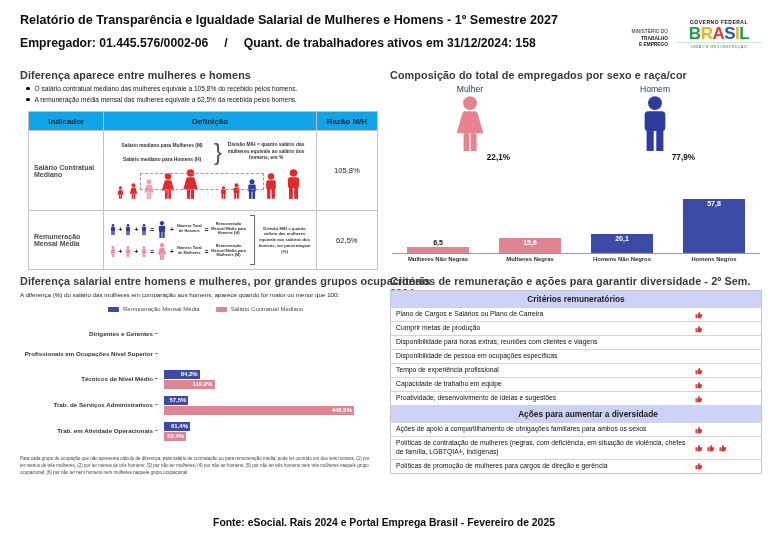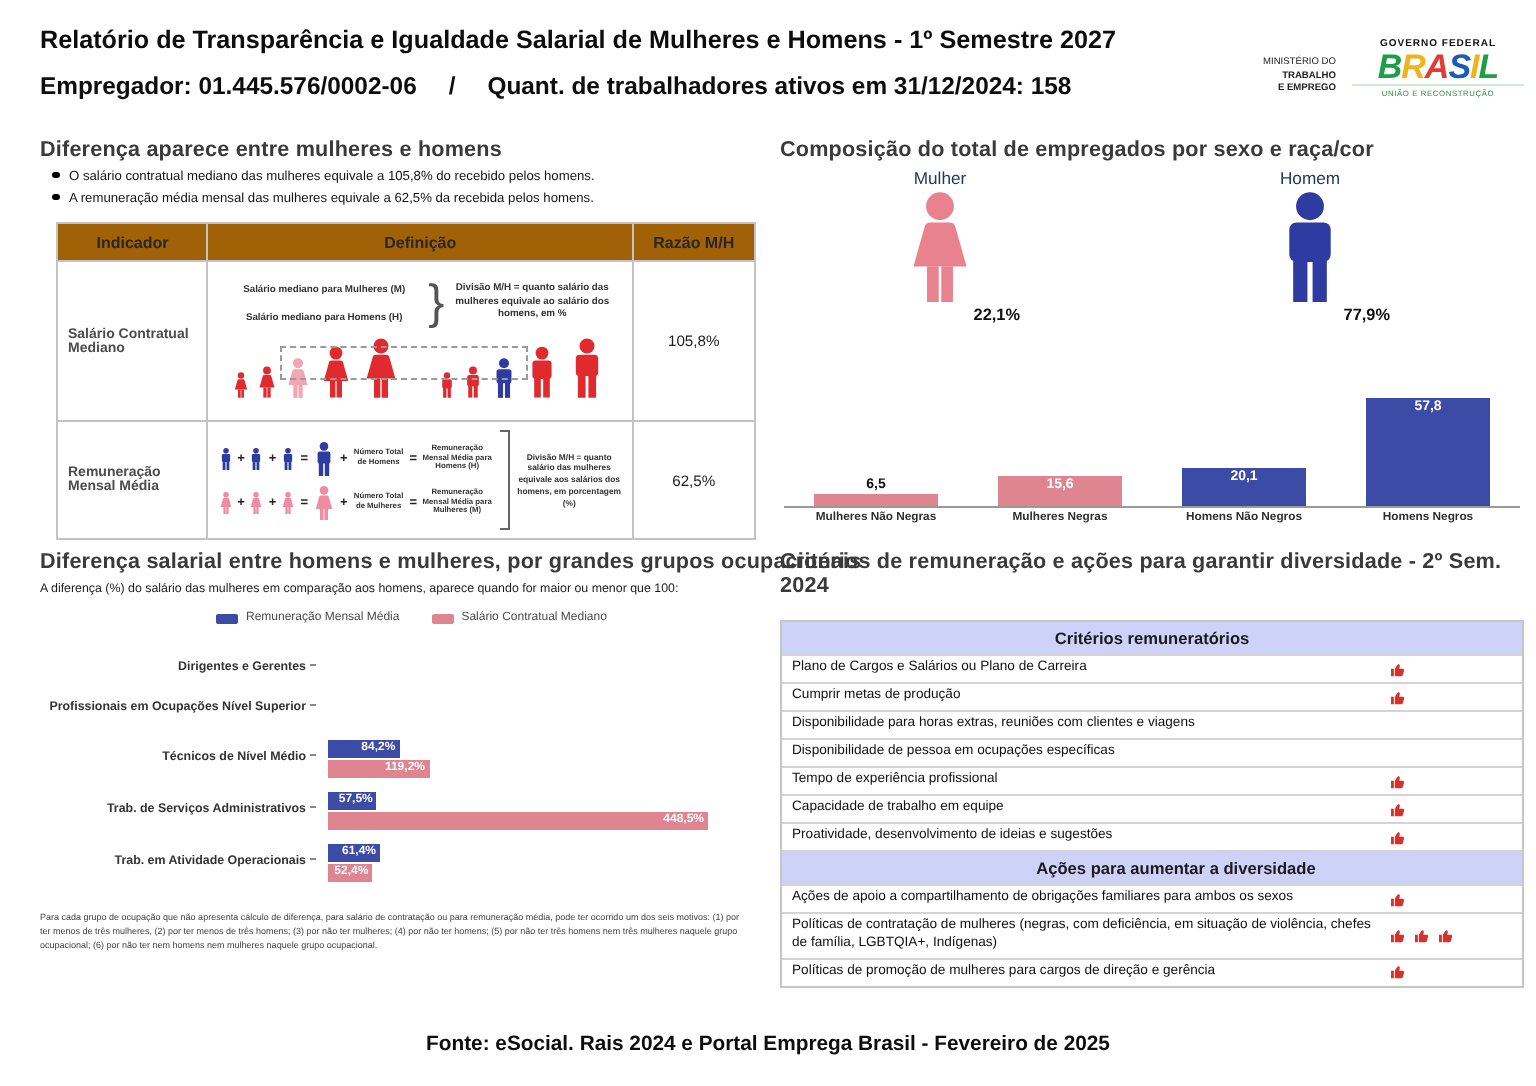--- a/index.html
+++ b/index.html
@@ -8,31 +8,31 @@
   .abs{position:absolute;}
   .b{font-weight:bold;}
   .sec-title{position:absolute;font-size:10.8px;font-weight:bold;color:#3a3a3a;letter-spacing:.1px;}
   
   .hd-title{left:20px;top:13px;font-size:12.6px;font-weight:bold;color:#0d0d0d;}
   .hd-line2{left:20px;top:36px;font-size:12.2px;font-weight:bold;color:#0d0d0d;}
   .hd-sep{margin:0 16px;}
   .ministry{left:592px;top:29px;width:76px;text-align:right;font-size:4.8px;color:#222;line-height:1.4;}
   .brasil{left:676px;top:19px;width:86px;text-align:center;}
   .gov-federal{font-size:5px;font-weight:bold;letter-spacing:.5px;color:#111;}
-  .brand{font-size:17px;font-weight:bold;font-style:italic;line-height:1;letter-spacing:-.5px;}
+  .brand{font-size:17px;font-weight:bold;line-height:1;letter-spacing:-.5px;}
   .bl0{color:#1E9E46}.bl1{color:#F0B31C}.bl2{color:#E23B30}.bl3{color:#1B5CB4}.bl4{color:#F0B31C}.bl5{color:#1E9E46}
   .brand-tag{font-size:3.9px;color:#2a8f3c;letter-spacing:.3px;border-top:1px solid #cfe7d4;padding-top:1px;}
   
   .bullets{left:26px;top:85px;font-size:6.6px;color:#141414;}
   .bullets div{margin-bottom:4px;}
   .dot{display:inline-block;width:3.5px;height:3.5px;border-radius:50%;background:#000;margin-right:5px;vertical-align:1px;}
   
   .ind-table{left:28px;top:111px;width:350px;border:1px solid #b9b9b9;border-collapse:collapse;}
   .ind-table td,.ind-table th{border:1px solid #c3c3c3;padding:0;}
-  .ind-table th{background:#a16207;font-size:8px;color:#272727;height:18px;}
+  .ind-table th{background:#0ea5e9;font-size:8px;color:#272727;height:18px;}
   .cell-ind{width:72px;font-size:7px;font-weight:bold;color:#4c4c4c;padding-left:5px !important;vertical-align:middle;}
   .cell-def{width:212px;vertical-align:middle;}
   .cell-ratio{width:64px;font-size:7.6px;color:#1c1c1c;text-align:center;}
   .def-top{display:flex;align-items:center;justify-content:center;gap:4px;padding:3px 2px 0;}
   .def-lines{width:96px;display:flex;flex-direction:column;gap:9px;}
   .def-lines div{font-size:4.9px;font-weight:bold;color:#333;text-align:center;}
   .brace{font-size:24px;font-weight:100;color:#555;line-height:1;}
   .def-note{width:80px;font-size:4.9px;font-weight:bold;color:#333;text-align:center;line-height:1.35;}
   .iconrow{position:relative;display:flex;align-items:flex-end;justify-content:center;gap:3px;margin:4px 0 5px;height:31px;}
   .gapper{width:12px;}
@@ -62,21 +62,21 @@
   .legend{left:108px;top:306px;display:flex;gap:16px;align-items:center;}
   .legend .item{display:flex;align-items:center;gap:4px;font-size:6px;color:#4a4a4a;}
   .swatch{width:11px;height:5px;border-radius:1px;}
   .occ-row{position:absolute;left:20px;width:356px;display:flex;align-items:center;}
   .occ-lab{width:138px;text-align:right;padding-right:6px;font-size:6.2px;font-weight:bold;color:#333;line-height:1.15;}
   .occ-lab::after{content:"";display:inline-block;width:3px;border-top:1px solid #888;margin-left:2px;vertical-align:2px;}
   .occ-bars{flex:1;display:flex;flex-direction:column;gap:1px;}
   .occ-bar{height:9px;display:flex;align-items:center;justify-content:flex-end;padding-right:2px;color:#fff;font-size:6px;font-weight:bold;box-sizing:border-box;}
   .footnote{left:20px;top:456px;width:352px;font-size:4.5px;color:#3f3f3f;line-height:1.5;}
   
-  .crit-table{left:390px;top:290px;width:370px;border:1px solid #c6c6c6;margin-top:20px;}
+  .crit-table{left:390px;top:290px;width:370px;border:1px solid #c6c6c6;}
   .crit-head{background:#CDD2F9;font-size:8.3px;font-weight:bold;color:#1b1b1b;text-align:center;padding:3px 0;}
   .crit-row{display:flex;align-items:center;border-top:1px solid #d4d4d4;min-height:13px;}
   .crit-lab{flex:1;font-size:6.8px;color:#101010;padding:2px 5px;line-height:1.3;}
   .crit-icons{width:66px;display:flex;gap:4px;align-items:center;}
   .thumb{width:8px;height:8px;color:#D7312E;}
   
   .footer{left:0;top:517px;width:768px;text-align:center;font-size:10.4px;font-weight:bold;color:#0d0d0d;}
 </style>
 </head>
 <body>

